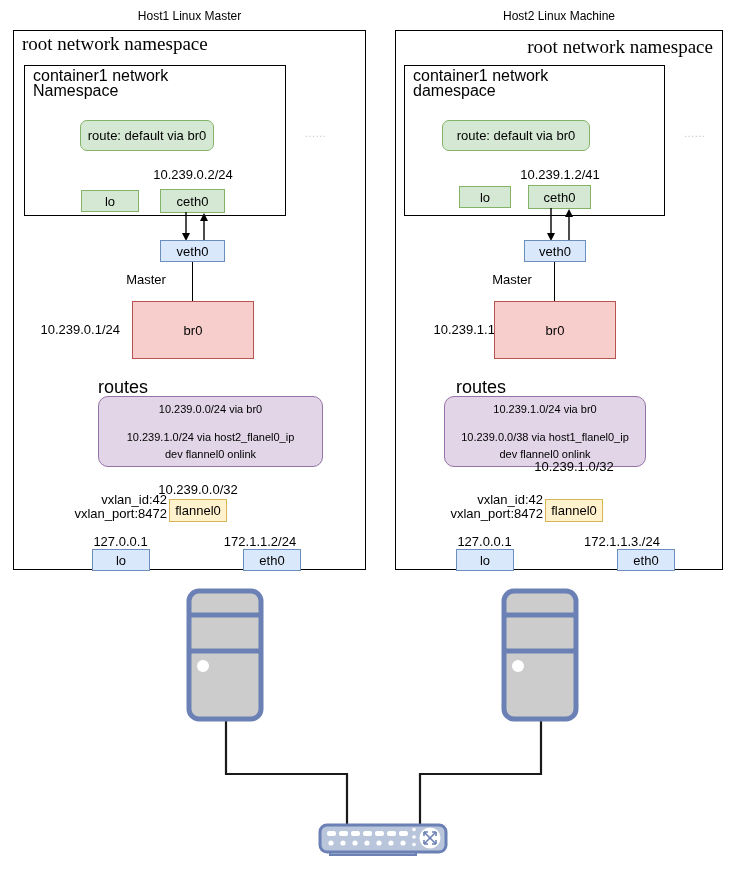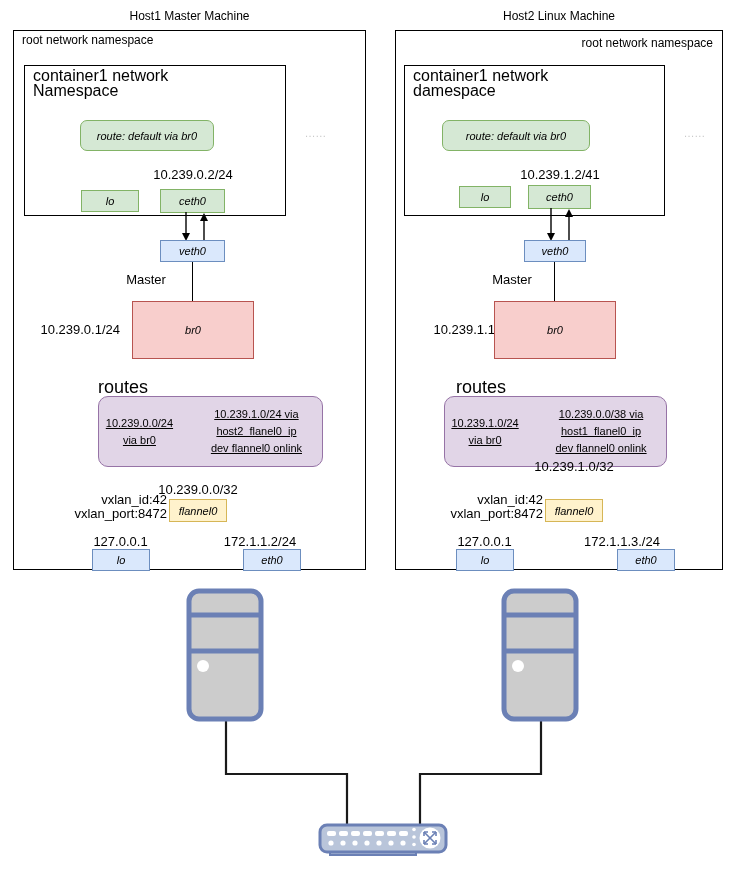--- a/index.html
+++ b/index.html
@@ -1,45 +1,45 @@
 <!DOCTYPE html>
 <html><head>
 <meta charset="utf-8">
 <style>
   html,body{margin:0;padding:0;background:#ffffff;}
   body{width:735px;height:872px;position:relative;overflow:hidden;
        font-family:"Liberation Sans","DejaVu Sans",sans-serif;color:#000;}
   .abs{position:absolute;box-sizing:border-box;}
   .host-title{font-size:12px;text-align:center;white-space:nowrap;}
   .outer-ns{border:1.6px solid #000;background:#fff;}
-  .ns-label{font-size:12px;white-space:nowrap;}
+  .ns-label{font-size:19px;white-space:nowrap;font-family:Liberation Serif, serif;}
   .inner-ns{border:1.4px solid #000;background:#fff;}
   .inner-label{font-size:16px;line-height:15px;white-space:pre-line;}
   .node{display:flex;align-items:center;justify-content:center;
-        font-size:11px;text-align:center;font-style:italic;}
+        font-size:13px;text-align:center;}
   .green{background:#d5e8d4;border:1.2px solid #82b366;}
   .blue{background:#dae8fc;border:1.2px solid #6c8ebf;}
   .red{background:#f8cecc;border:1.2px solid #b85450;}
   .purple{background:#e1d5e7;border:1.2px solid #9673a6;border-radius:10px;}
   .yellow{background:#fff2cc;border:1.2px solid #d6b656;}
   .rounded{border-radius:7px;}
   .plain{font-size:13px;white-space:pre-line;text-align:center;line-height:14px;}
   .plain.left{text-align:right;}
   .dots{font-size:11px;color:#c9c9c9;letter-spacing:.5px;}
   .routes-cap{font-size:18px;}
   .routes-body{font-size:11px;line-height:17px;text-align:center;
-               display:flex;flex-direction:row;justify-content:center;
-               align-items:center;gap:11px;text-decoration:underline;}
+               display:flex;flex-direction:column;justify-content:center;
+               align-items:center;gap:11px;}
   .vline{background:#000;width:1.3px;}
   .svgfill{display:block;}
 </style>
 </head>
 <body>
 
-<div class="abs host-title" style="left:13px;top:9px;width:353px;">Host1 Master Machine</div>
+<div class="abs host-title" style="left:13px;top:9px;width:353px;">Host1 Linux Master</div>
 
 <div class="abs outer-ns" style="left:13px;top:30px;width:353px;height:540px;"></div>
 <div class="abs ns-label" style="left:22px;top:33px;">root network namespace</div>
 
 <div class="abs inner-ns" style="left:24px;top:65px;width:262px;height:151px;"></div>
 <div class="abs inner-label" style="left:33px;top:68px;">container1 network
    Namespace</div>
 
 <div class="abs dots" style="left:305px;top:127px;">......</div>
 
@@ -107,21 +107,21 @@
 
 <div class="abs node blue" style="left:524px;top:240px;width:62px;height:22px;">veth0</div>
 
 <div class="abs vline" style="left:554px;top:262px;height:39px;"></div>
 <div class="abs plain" style="left:478px;top:273px;width:68px;">Master</div>
 
 <div class="abs plain left" style="left:413px;top:323px;width:100px;">10.239.1.1/24</div>
 <div class="abs node red" style="left:494px;top:301px;width:122px;height:58px;">br0</div>
 
 <div class="abs routes-cap" style="left:456px;top:377px;">routes</div>
-<div class="abs purple routes-body" style="left:444px;top:396px;width:223px;height:71px;">
+<div class="abs purple routes-body" style="left:444px;top:396px;width:202px;height:71px;">
   <div style="white-space:pre-line;">10.239.1.0/24 via br0</div>
   <div style="white-space:pre-line;">10.239.0.0/38 via host1_flanel0_ip
 dev flannel0 onlink</div>
 </div>
 
 <div class="abs plain left" style="left:438px;top:493px;width:105px;">vxlan_id:42
 vxlan_port:8472</div>
 <div class="abs plain" style="left:524px;top:460px;width:100px;">10.239.1.0/32</div>
 <div class="abs node yellow" style="left:545px;top:499px;width:58px;height:23px;">flannel0</div>
 

